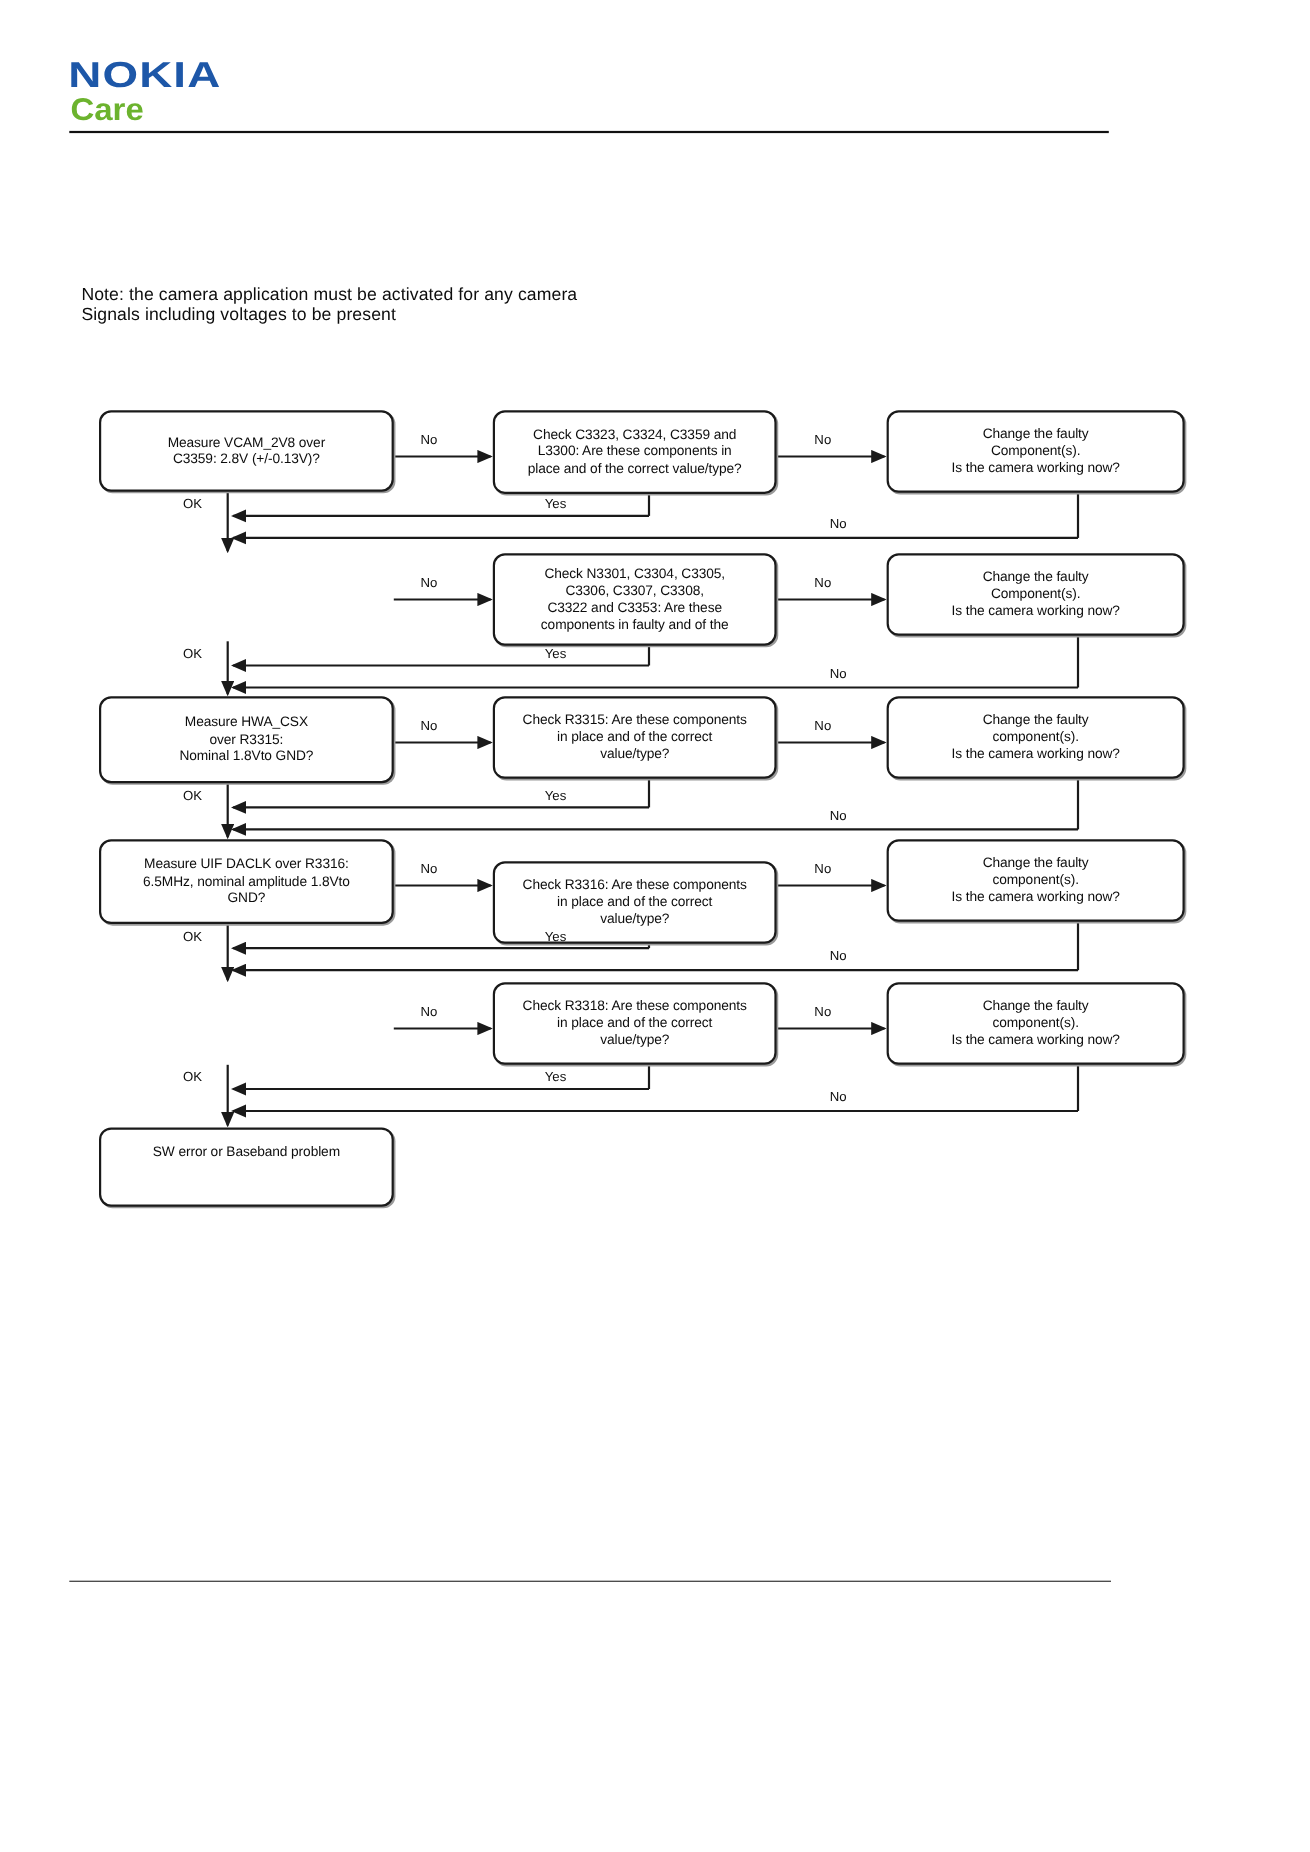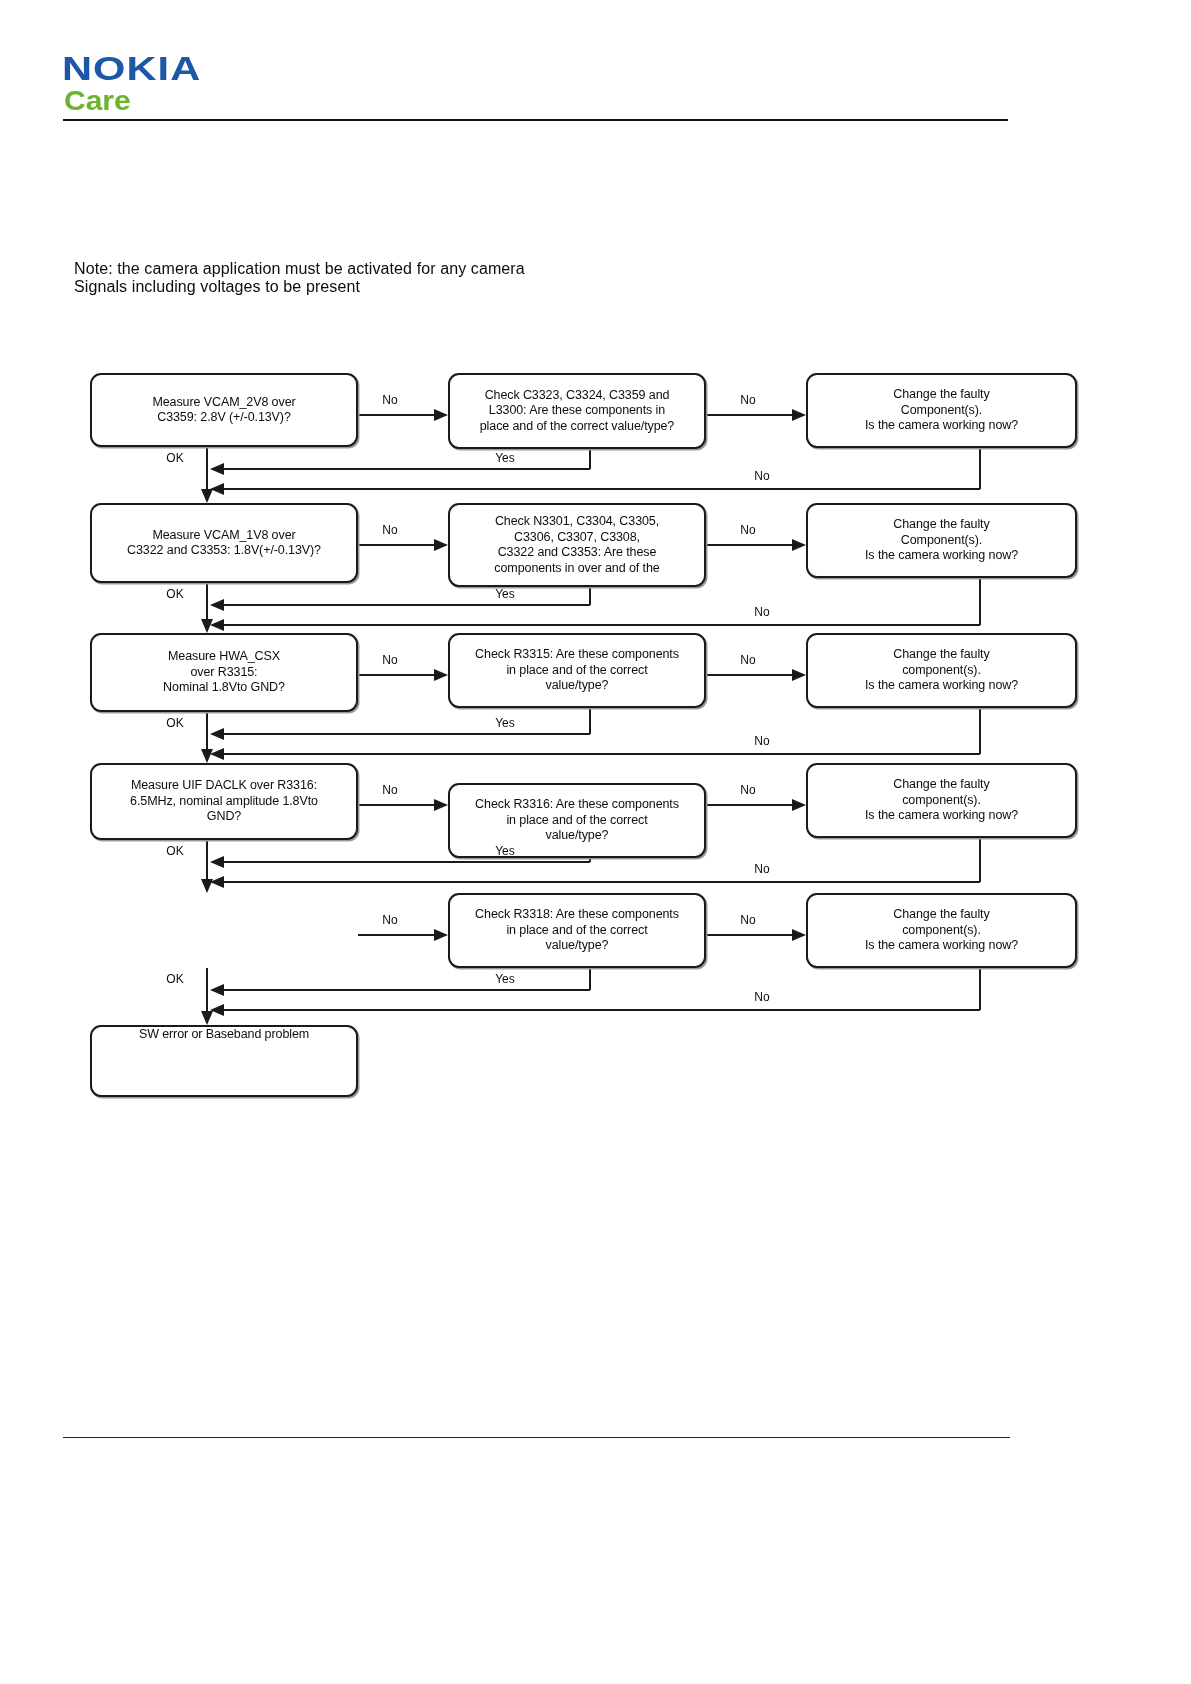--- a/index.html
+++ b/index.html
@@ -44,21 +44,21 @@
     border-radius: 11px;
     background: #ffffff;
     box-shadow: 1.5px 1.5px 0 #9a9a9a;
     display: flex; align-items: center; justify-content: center;
     text-align: center;
     font-size: 12.5px; line-height: 15.5px; letter-spacing: -0.1px;
     white-space: pre-line;
     padding: 2px 6px; box-sizing: border-box;
     color: #0d0d0d;
   }
-  .flow-box.top-align { align-items: flex-start; padding-top: 0; }
+  .flow-box.top-align { align-items: flex-start; padding-top: 13px; }
   .lbl {
     position: absolute; width: 44px; height: 18px;
     text-align: center; font-size: 12px; line-height: 18px;
     color: #0d0d0d; white-space: nowrap;
   }
 </style>
 </head>
 <body>
 
 <div class="page">
@@ -124,26 +124,24 @@
 
   <div class="flow-box" style="left:90px;top:373px;width:268px;height:74px;">Measure VCAM_2V8 over
 C3359: 2.8V (+/-0.13V)?</div>
   <div class="flow-box" style="left:448px;top:373px;width:258px;height:76px;">Check C3323, C3324, C3359 and
 L3300: Are these components in
 place and of the correct value/type?</div>
   <div class="flow-box" style="left:806px;top:373px;width:271px;height:75px;">Change the faulty
 Component(s).
 Is the camera working now?</div>
 
-  <div class="flow-box" style="left:90px;top:503px;width:268px;height:80px;">Measure VCAM_1V8 over
-C3322 and C3353: 1.8V(+/-0.13V)?</div>
   <div class="flow-box" style="left:448px;top:503px;width:258px;height:84px;">Check N3301, C3304, C3305,
 C3306, C3307, C3308,
 C3322 and C3353: Are these
-components in over and of the</div>
+components in faulty and of the</div>
   <div class="flow-box" style="left:806px;top:503px;width:271px;height:75px;">Change the faulty
 Component(s).
 Is the camera working now?</div>
 
   <div class="flow-box" style="left:90px;top:633px;width:268px;height:79px;">Measure HWA_CSX
 over R3315:
 Nominal 1.8Vto GND?</div>
   <div class="flow-box" style="left:448px;top:633px;width:258px;height:75px;">Check R3315: Are these components
 in place and of the correct
 value/type?</div>

